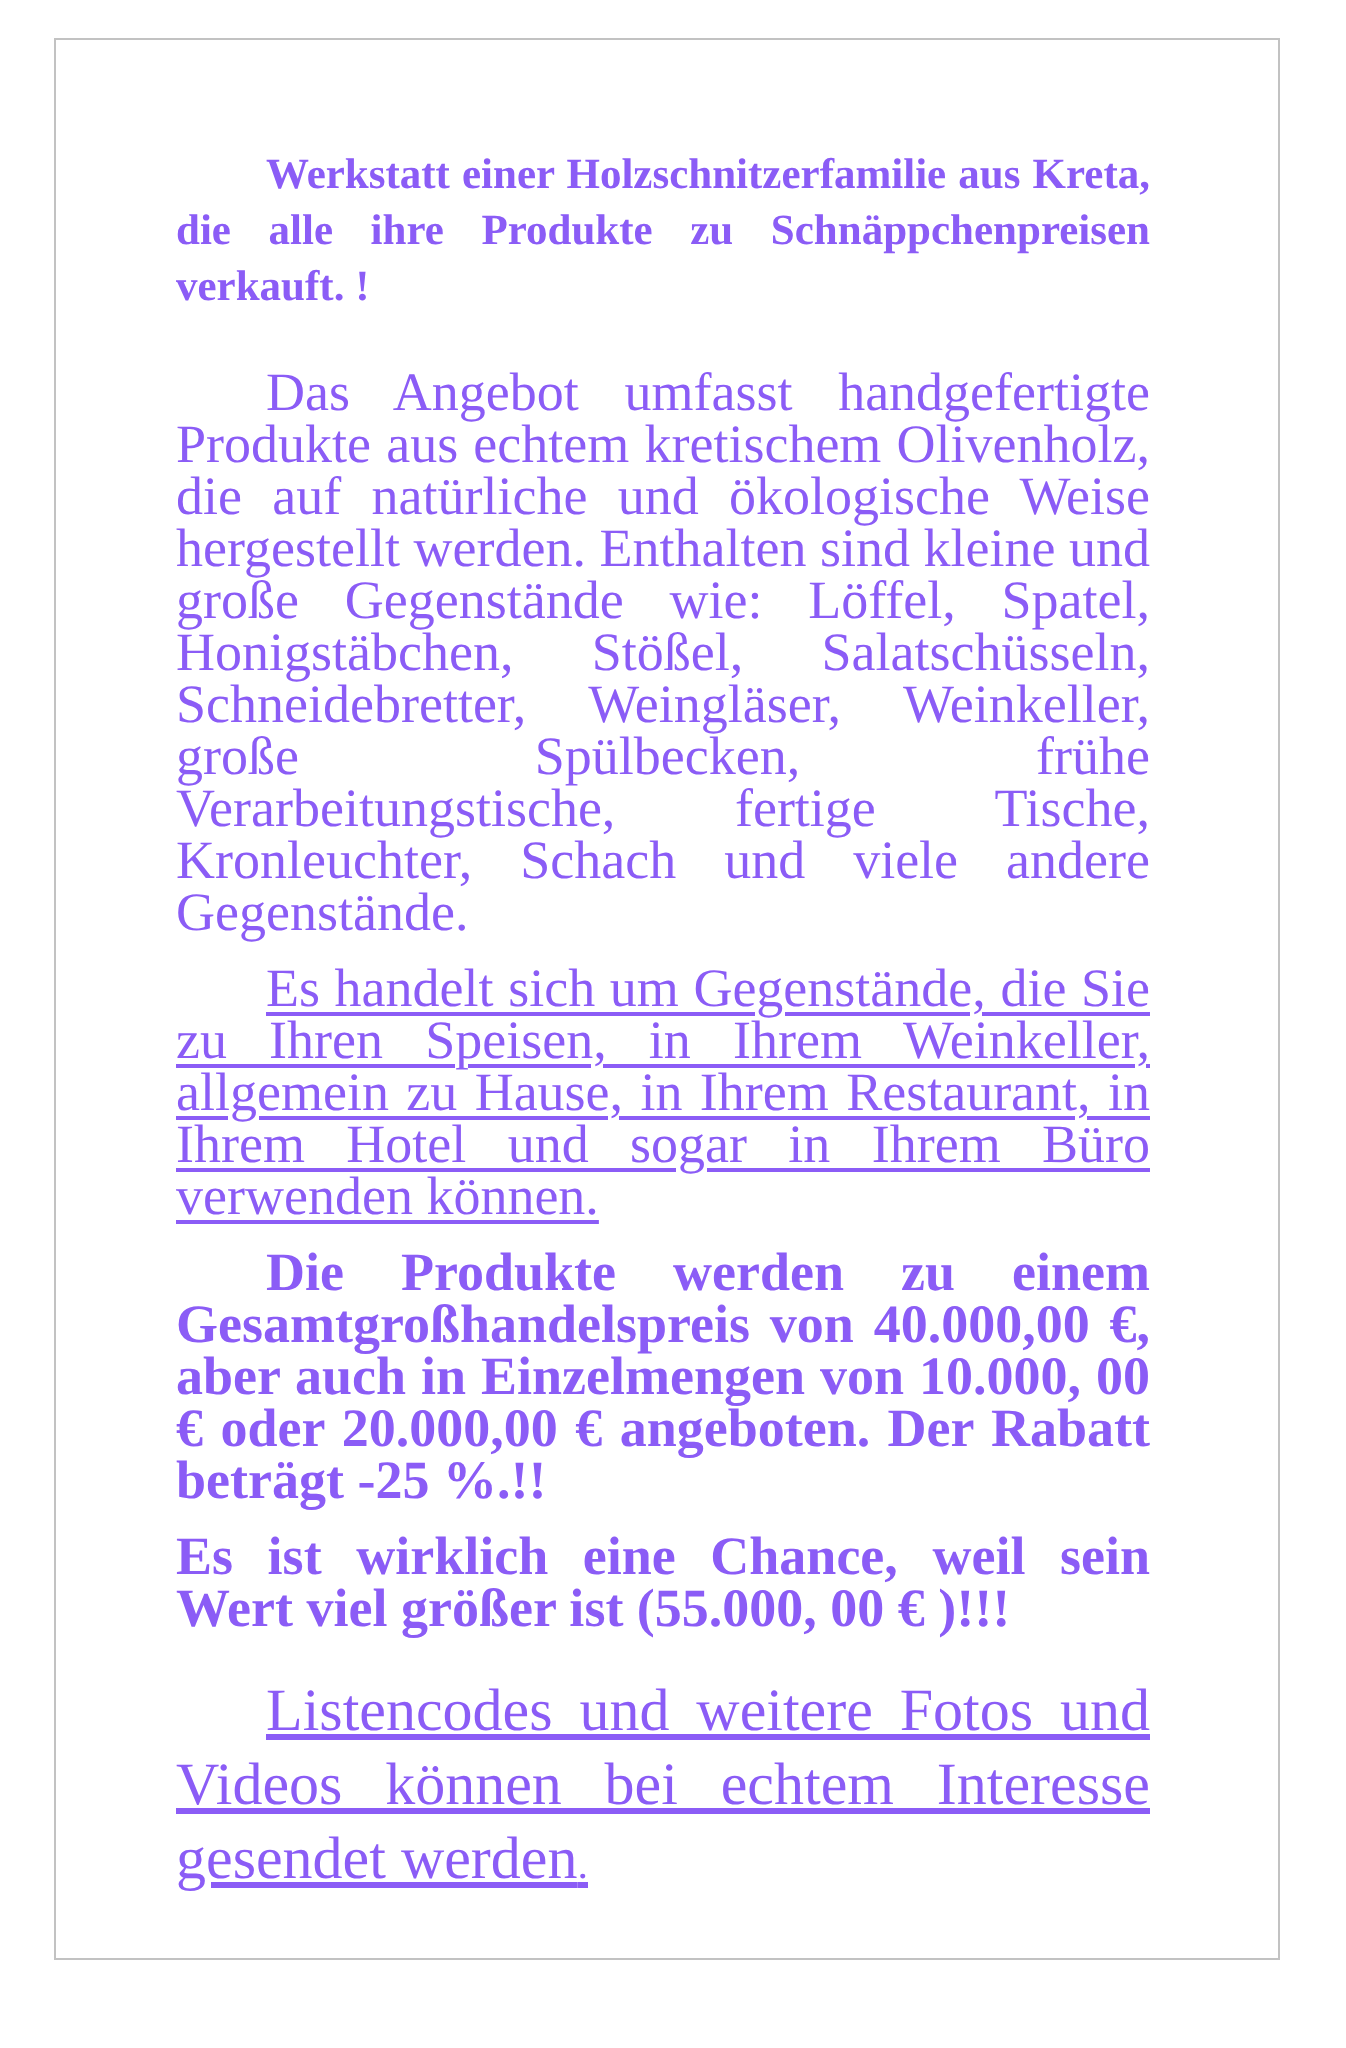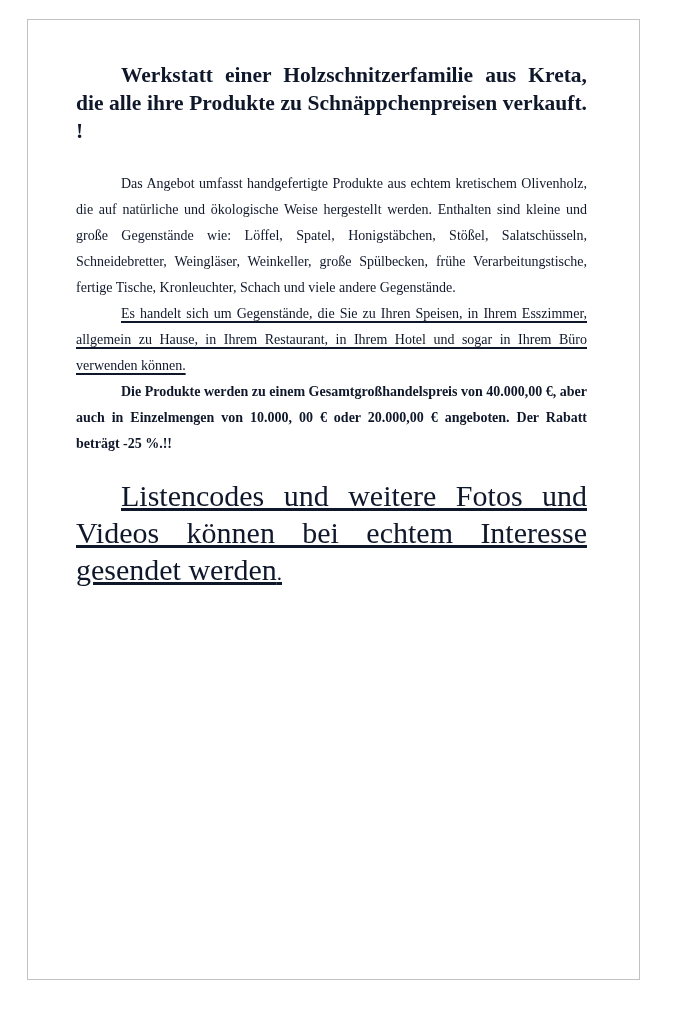--- a/index.html
+++ b/index.html
@@ -20,26 +20,26 @@
     left: 27px;
     top: 19px;
     width: 613px;
     height: 961px;
     box-sizing: border-box;
     border: 1.5px solid #c2c2c2;
     background: #ffffff;
     padding: 41px 52px 0 48px;
   }
   .p {
-    margin: 0;
+    margin: 12px;
     text-align: justify;
-    color: #0f172a;
+    color: #8b5cf6;
   }
   .body-size {
-    font-size: 14px;
+    font-size: 27px;
     line-height: 26px;
   }
   .indent {
     text-indent: 45px;
   }
   .bold {
     font-weight: bold;
   }
   .underlined {
     text-decoration: underline;
@@ -64,21 +64,22 @@
 </style>
 </head>
 <body>
 
 <div class="page-box">
 
   <p class="p heading indent">Werkstatt einer Holzschnitzerfamilie aus Kreta, die alle ihre Produkte zu Schnäppchenpreisen verkauft. !</p>
 
   <p class="p body-size indent mt-blank">Das Angebot umfasst handgefertigte Produkte aus echtem kretischem Olivenholz, die auf natürliche und ökologische Weise hergestellt werden. Enthalten sind kleine und große Gegenstände wie: Löffel, Spatel, Honigstäbchen, Stößel, Salatschüsseln, Schneidebretter, Weingläser, Weinkeller, große Spülbecken, frühe Verarbeitungstische, fertige Tische, Kronleuchter, Schach und viele andere Gegenstände.</p>
 
-  <p class="p body-size indent underlined">Es handelt sich um Gegenstände, die Sie zu Ihren Speisen, in Ihrem Esszimmer, allgemein zu Hause, in Ihrem Restaurant, in Ihrem Hotel und sogar in Ihrem Büro verwenden können.</p>
+  <p class="p body-size indent underlined">Es handelt sich um Gegenstände, die Sie zu Ihren Speisen, in Ihrem Weinkeller, allgemein zu Hause, in Ihrem Restaurant, in Ihrem Hotel und sogar in Ihrem Büro verwenden können.</p>
 
   <p class="p body-size indent bold">Die Produkte werden zu einem Gesamtgroßhandelspreis von 40.000,00 €, aber auch in Einzelmengen von 10.000, 00 € oder 20.000,00 € angeboten. Der Rabatt beträgt -25 %.!!</p>
 
+  <p class="p body-size bold">Es ist wirklich eine Chance, weil sein Wert viel größer ist (55.000, 00 € )!!!</p>
 
   <p class="p big indent mt-20"><span>Listencodes und weitere Fotos und Videos können bei echtem Interesse gesendet werden</span><span class="big-period">.</span></p>
 
 
 </div>
 
 </body></html>

